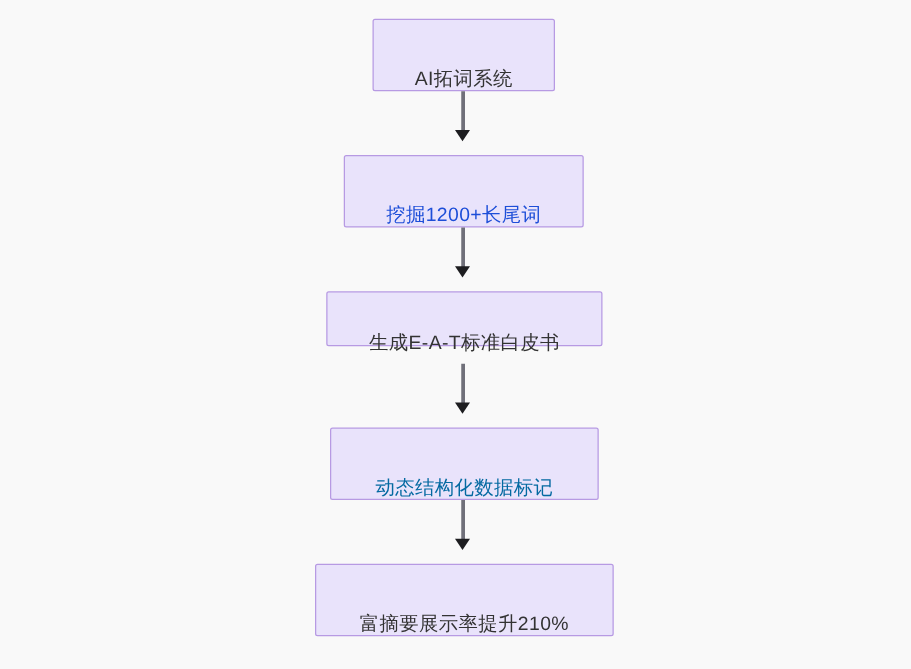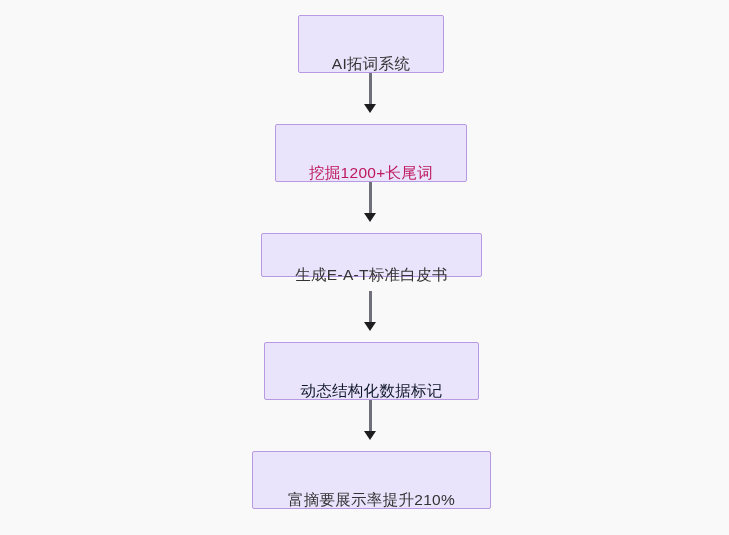--- a/index.html
+++ b/index.html
@@ -65,35 +65,35 @@
 
 <div id="flowchart">
 
   <div class="node" id="node-1" style="left: 298px; top: 15px; width: 146px; height: 58px; background: rgb(233, 227, 251); border-color: rgb(183, 154, 227); color: rgb(51, 51, 51);">
     <span class="node-label">AI拓词系统</span>
   </div>
 
   <div class="connector" id="edge-1-line" style="left: 369px; top: 73px; height: 32px; background: rgb(112, 112, 122);"></div>
   <div class="arrowhead" id="edge-1-head" style="left: 364px; top: 104px; border-top-color: rgb(29, 29, 32);"></div>
 
-  <div class="node" id="node-2" style="left: 275px; top: 124px; width: 192px; height: 58px; background: rgb(233, 227, 251); border-color: rgb(183, 154, 227); color: #be185d;">
+  <div class="node" id="node-2" style="left: 275px; top: 124px; width: 192px; height: 58px; background: rgb(233, 227, 251); border-color: rgb(183, 154, 227); color: #1d4ed8;">
     <span class="node-label">挖掘1200+长尾词</span>
   </div>
 
   <div class="connector" id="edge-2-line" style="left: 369px; top: 182px; height: 32px; background: rgb(112, 112, 122);"></div>
   <div class="arrowhead" id="edge-2-head" style="left: 364px; top: 213px; border-top-color: rgb(29, 29, 32);"></div>
 
   <div class="node" id="node-3" style="left: 261px; top: 233px; width: 221px; height: 44px; background: rgb(233, 227, 251); border-color: rgb(183, 154, 227); color: rgb(51, 51, 51);">
     <span class="node-label">生成E-A-T标准白皮书</span>
   </div>
 
   <div class="connector" id="edge-3-line" style="left: 369px; top: 291px; height: 32px; background: rgb(112, 112, 122);"></div>
   <div class="arrowhead" id="edge-3-head" style="left: 364px; top: 322px; border-top-color: rgb(29, 29, 32);"></div>
 
-  <div class="node" id="node-4" style="left: 264px; top: 342px; width: 215px; height: 58px; background: rgb(233, 227, 251); border-color: rgb(183, 154, 227); color: #0f172a;">
+  <div class="node" id="node-4" style="left: 264px; top: 342px; width: 215px; height: 58px; background: rgb(233, 227, 251); border-color: rgb(183, 154, 227); color: #0369a1;">
     <span class="node-label">动态结构化数据标记</span>
   </div>
 
   <div class="connector" id="edge-4-line" style="left: 369px; top: 400px; height: 32px; background: rgb(112, 112, 122);"></div>
   <div class="arrowhead" id="edge-4-head" style="left: 364px; top: 431px; border-top-color: rgb(29, 29, 32);"></div>
 
   <div class="node" id="node-5" style="left: 252px; top: 451px; width: 239px; height: 58px; background: rgb(233, 227, 251); border-color: rgb(183, 154, 227); color: rgb(51, 51, 51);">
     <span class="node-label">富摘要展示率提升210%</span>
   </div>
 

